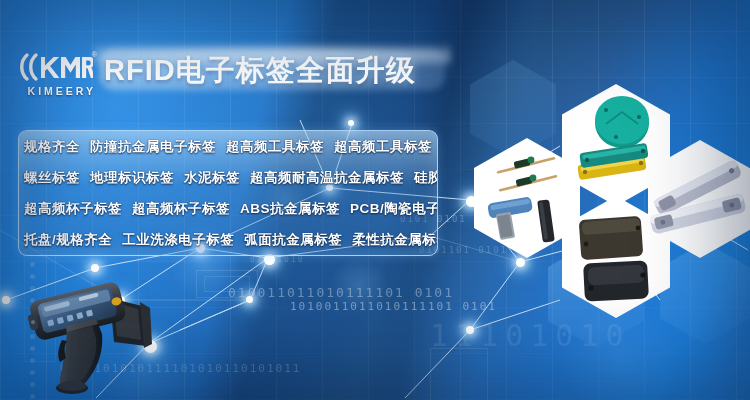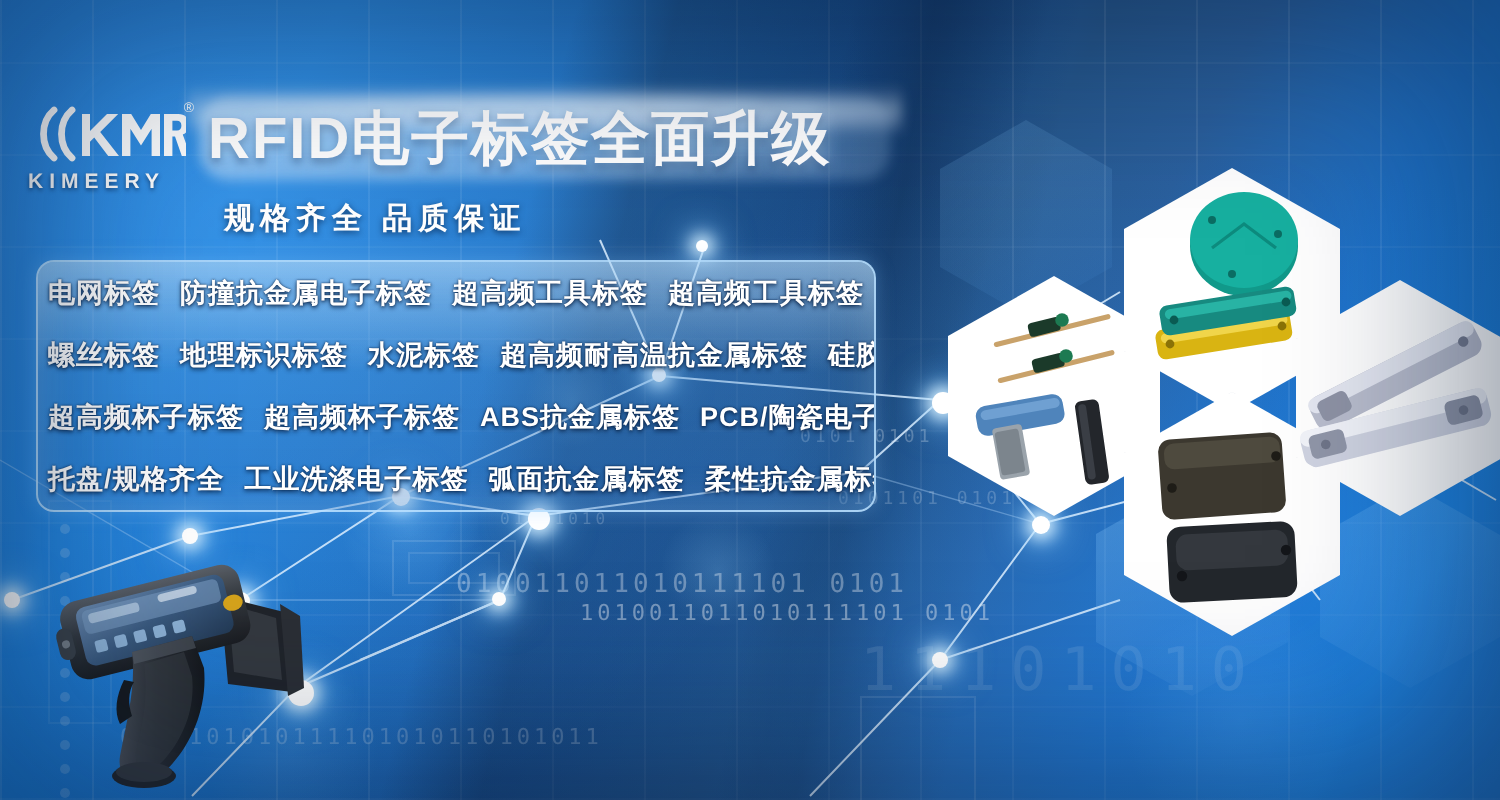--- a/index.html
+++ b/index.html
@@ -66,21 +66,21 @@
   .bk1{left:170px;top:230px;width:70px;height:70px;background:radial-gradient(circle,rgba(130,200,255,.22),rgba(130,200,255,0) 70%);}
   .bk2{left:330px;top:256px;width:58px;height:58px;background:radial-gradient(circle,rgba(150,210,255,.20),rgba(150,210,255,0) 70%);}
   .bk3{left:100px;top:330px;width:90px;height:90px;background:radial-gradient(circle,rgba(120,190,255,.16),rgba(120,190,255,0) 70%);}
   .bk4{left:560px;top:300px;width:120px;height:120px;background:radial-gradient(circle,rgba(90,175,255,.22),rgba(90,175,255,0) 70%);}
   .bk5{left:262px;top:176px;width:48px;height:48px;background:radial-gradient(circle,rgba(160,215,255,.18),rgba(160,215,255,0) 70%);}
 
   
   #net{position:absolute;inset:0;}
 
   
-  #logo{position:absolute;left:14px;top:52px;width:82px;height:52px;text-align:left;}
+  #logo{position:absolute;left:14px;top:52px;width:82px;height:52px;text-align:right;}
   .logo-mark{position:relative;height:30px;}
   .logo-mark svg{display:block;margin:0 auto;}
   .logo-reg{
     position:absolute;right:-1px;top:-1px;color:#fff;font-size:7px;
   }
   .logo-word{
     color:#fff;font-size:10.5px;letter-spacing:3px;font-weight:bold;
     margin-top:3px;text-shadow:0 1px 2px rgba(0,20,50,.6);
   }
 
@@ -334,25 +334,24 @@
           <path d="M65,26 V5 h7.2 c3.3,0 5.4,2.1 5.4,5.3 c0,2.4 -1.2,4.2 -3.2,5 l3.9,10.7 h-4.4 l-3.4,-9.8 h-1.3 V26 z M69.2,8.4 v4.9 h2.3 c1.4,0 2.2,-0.9 2.2,-2.4 c0,-1.6 -0.8,-2.5 -2.2,-2.5 z"></path>
         </g>
       </svg>
       <span class="logo-reg">®</span>
     </div>
     <div class="logo-word">KIMEERY</div>
   </div>
 
   <div id="title-band"></div>
   <div id="title">RFID电子标签全面升级</div>
-  <div id="subtitle">规格齐全    品质保证</div>
 
   <div id="tag-panel">
     <div class="sheen"></div>
-    <div class="tag-row"><span>电网标签</span><span>防撞抗金属电子标签</span><span>超高频工具标签</span><span>超高频工具标签</span></div>
+    <div class="tag-row"><span>规格齐全</span><span>防撞抗金属电子标签</span><span>超高频工具标签</span><span>超高频工具标签</span></div>
     <div class="tag-row"><span>螺丝标签</span><span>地理标识标签</span><span>水泥标签</span><span>超高频耐高温抗金属标签</span><span>硅胶腕带</span></div>
     <div class="tag-row"><span>超高频杯子标签</span><span>超高频杯子标签</span><span>ABS抗金属标签</span><span>PCB/陶瓷电子标签</span></div>
     <div class="tag-row"><span>托盘/规格齐全</span><span>工业洗涤电子标签</span><span>弧面抗金属标签</span><span>柔性抗金属标签</span></div>
   </div>
 
   <div id="device">
     <svg width="140" height="126" viewBox="0 0 140 126">
       <defs>
         <linearGradient id="gbody" x1="0" y1="0" x2="0" y2="1">
           <stop offset="0" stop-color="#5a6068"></stop>

